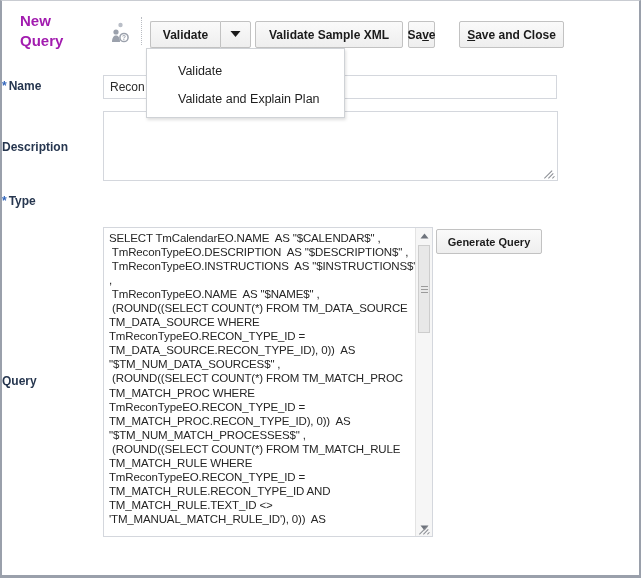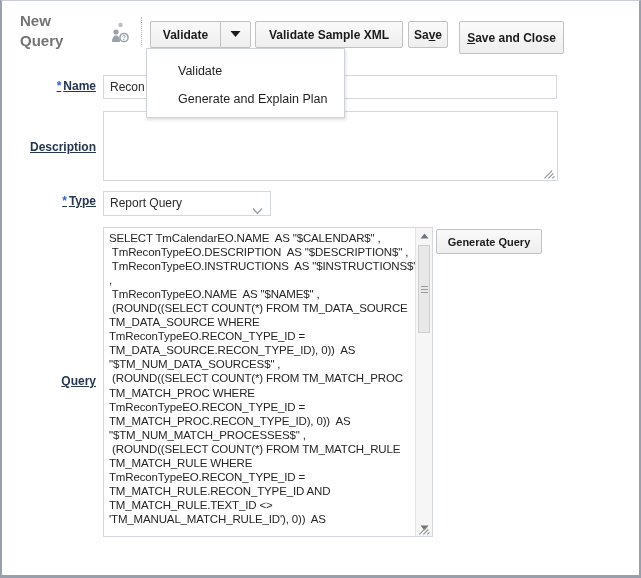--- a/index.html
+++ b/index.html
@@ -26,21 +26,21 @@
   }
 
   
   #header-title {
     position: absolute;
     left: 18px;
     top: 10px;
     width: 80px;
     font-size: 15px;
     font-weight: bold;
-    color: #737373;
+    color: #a21caf;
     line-height: 20px;
     letter-spacing: 0px;
   }
 
   #person-help-icon {
     position: absolute;
     left: 107px;
     top: 20px;
     width: 22px;
     height: 22px;
@@ -81,22 +81,22 @@
     left: 148px; top: 20px; width: 70px; height: 27px;
     border-right: none;
     border-top-right-radius: 0; border-bottom-right-radius: 0;
   }
   #btn-validate-arrow {
     left: 218px; top: 20px; width: 31px; height: 27px;
     border-top-left-radius: 0; border-bottom-left-radius: 0;
     font-size: 9px;
   }
   #btn-generate-sample-xml { left: 253px; top: 20px; width: 148px; height: 27px; }
-  #btn-save { left: 406px; top: 20px; width: 40px; height: 27px; }
-  #btn-save-and-close { left: 457px; top: 20px; width: 105px; height: 33px; }
+  #btn-save { left: 406px; top: 20px; width: 27px; height: 27px; }
+  #btn-save-and-close { left: 457px; top: 20px; width: 105px; height: 27px; }
   #btn-cancel { left: 567px; top: 20px; width: 57px; height: 27px; }
 
   #btn-generate-query {
     left: 434px; top: 228px; width: 106px; height: 25px;
     font-size: 11px;
   }
 
   
   #validate-menu {
     position: absolute;
@@ -124,23 +124,21 @@
   }
   #menu-item-validate { top: 8px; }
   #menu-item-validate-explain { top: 36px; }
 
   
   .field-label {
     position: absolute;
     font-size: 12px;
     font-weight: bold;
     color: #26364f;
-    text-align: right;
     white-space: nowrap;
-    text-decoration: underline;
   }
   .req-star {
     color: #3366bb;
     font-weight: bold;
     font-size: 12px;
     margin-right: 2px;
   }
 
   #label-name { left: 0px; top: 78px; width: 94px; }
   #label-description { left: 0px; top: 114px; width: 94px; margin-top: 25px; }
@@ -325,28 +323,20 @@
     <span></span>
     <span class="resize-grip">
       <i style="width:11px; left:0px; top:11px; transform:rotate(-45deg);"></i>
       <i style="width:7px; left:4px; top:11px; transform:rotate(-45deg);"></i>
       <i style="width:3px; left:8px; top:11px; transform:rotate(-45deg);"></i>
     </span>
   </div>
 
   <div class="field-label" id="label-type">
     <span class="req-star">*</span><span>Type</span>
-  </div>
-  <div class="input-box" id="select-type">
-    <span>Report Query</span>
-    <span id="type-chevron">
-      <svg width="11" height="9" viewBox="0 0 11 9">
-          <path d="M1 1.5 L5.5 6.5 L10 1.5" fill="none" stroke="#9aa0ab" stroke-width="1.4"></path>
-        </svg>
-    </span>
   </div>
 
   <div class="field-label" id="label-query">Query</div>
 
   <div id="query-wrap">
     <pre id="query-text">SELECT TmCalendarEO.NAME  AS "$CALENDAR$" ,
  TmReconTypeEO.DESCRIPTION  AS "$DESCRIPTION$" ,
  TmReconTypeEO.INSTRUCTIONS  AS "$INSTRUCTIONS$"
 ,
  TmReconTypeEO.NAME  AS "$NAME$" ,
@@ -393,16 +383,16 @@
       <i style="width:3px; left:8px; top:11px; transform:rotate(-45deg);"></i>
     </span>
   </div>
 
   <div class="btn" id="btn-generate-query">
     <span>Generate Query</span>
   </div>
 
   <div id="validate-menu">
     <div class="menu-item" id="menu-item-validate">Validate</div>
-    <div class="menu-item" id="menu-item-validate-explain">Generate and Explain Plan</div>
+    <div class="menu-item" id="menu-item-validate-explain">Validate and Explain Plan</div>
   </div>
 
 </div>
 
 </body></html>

